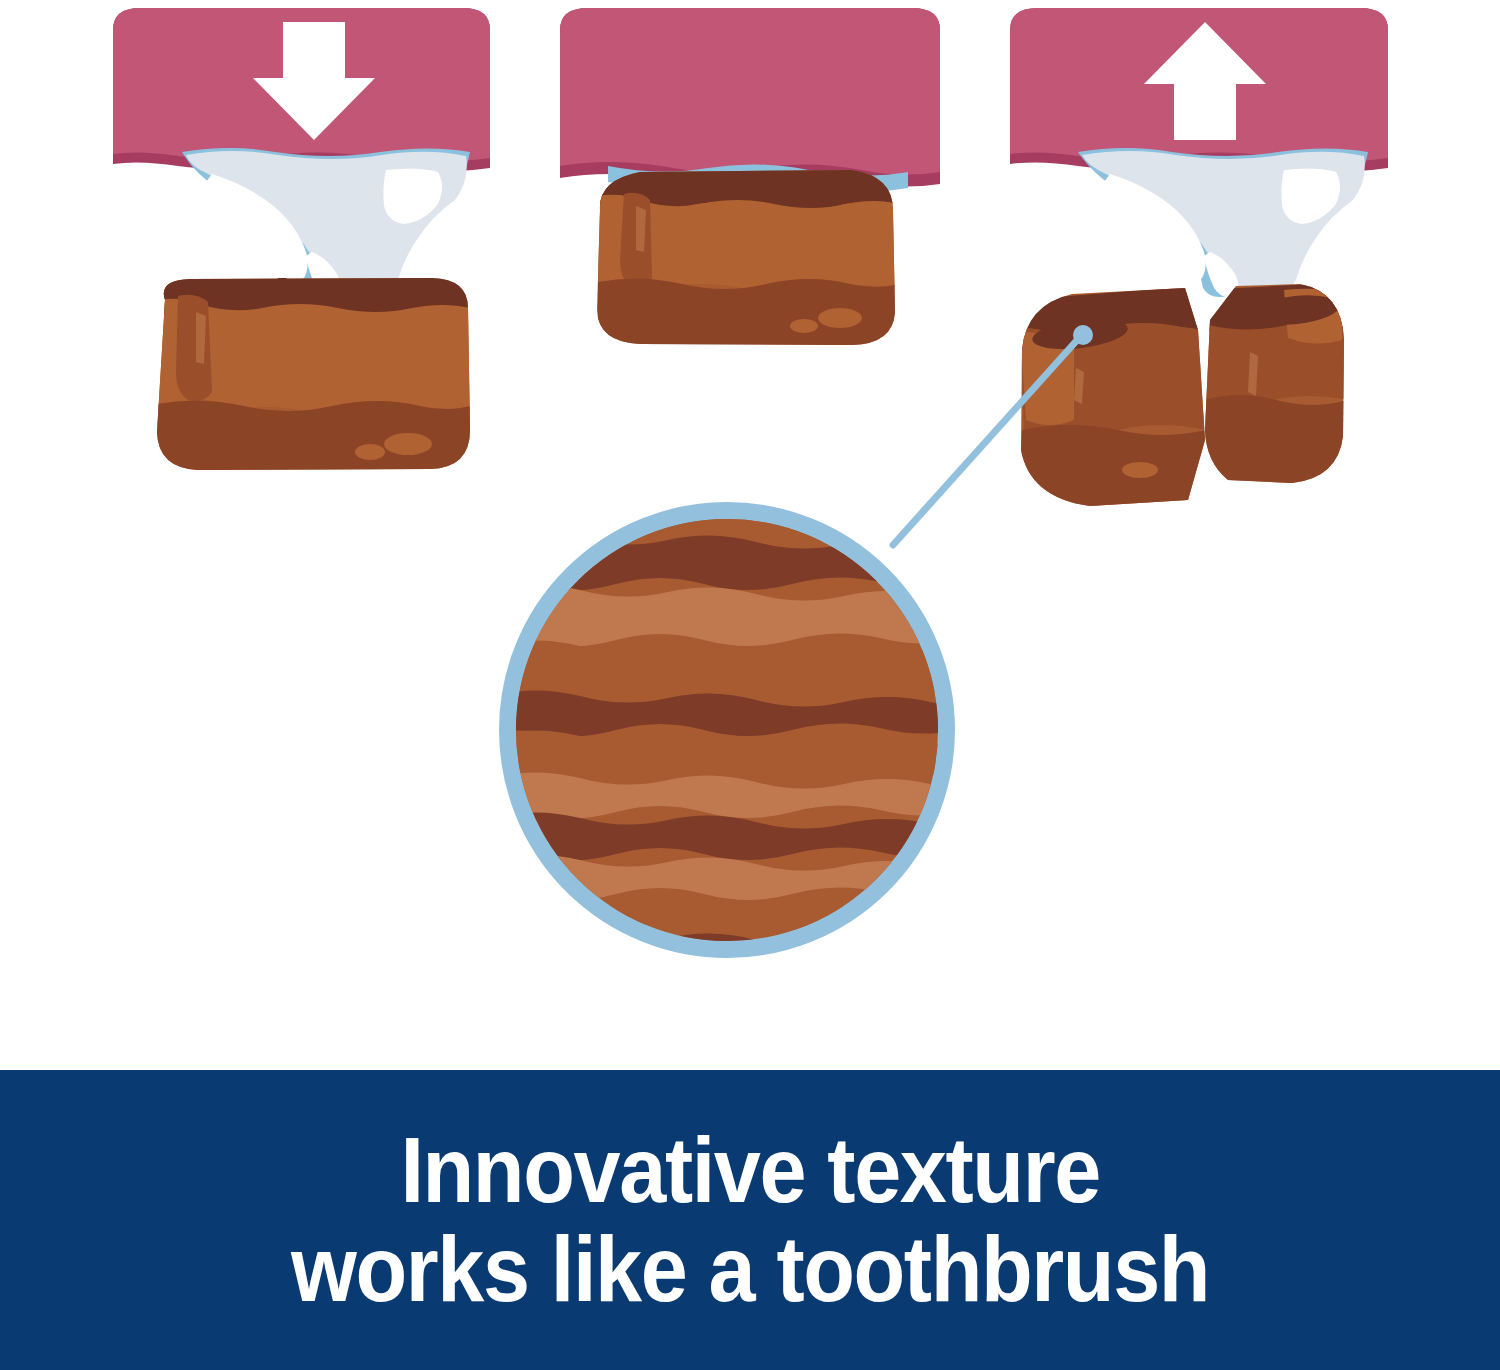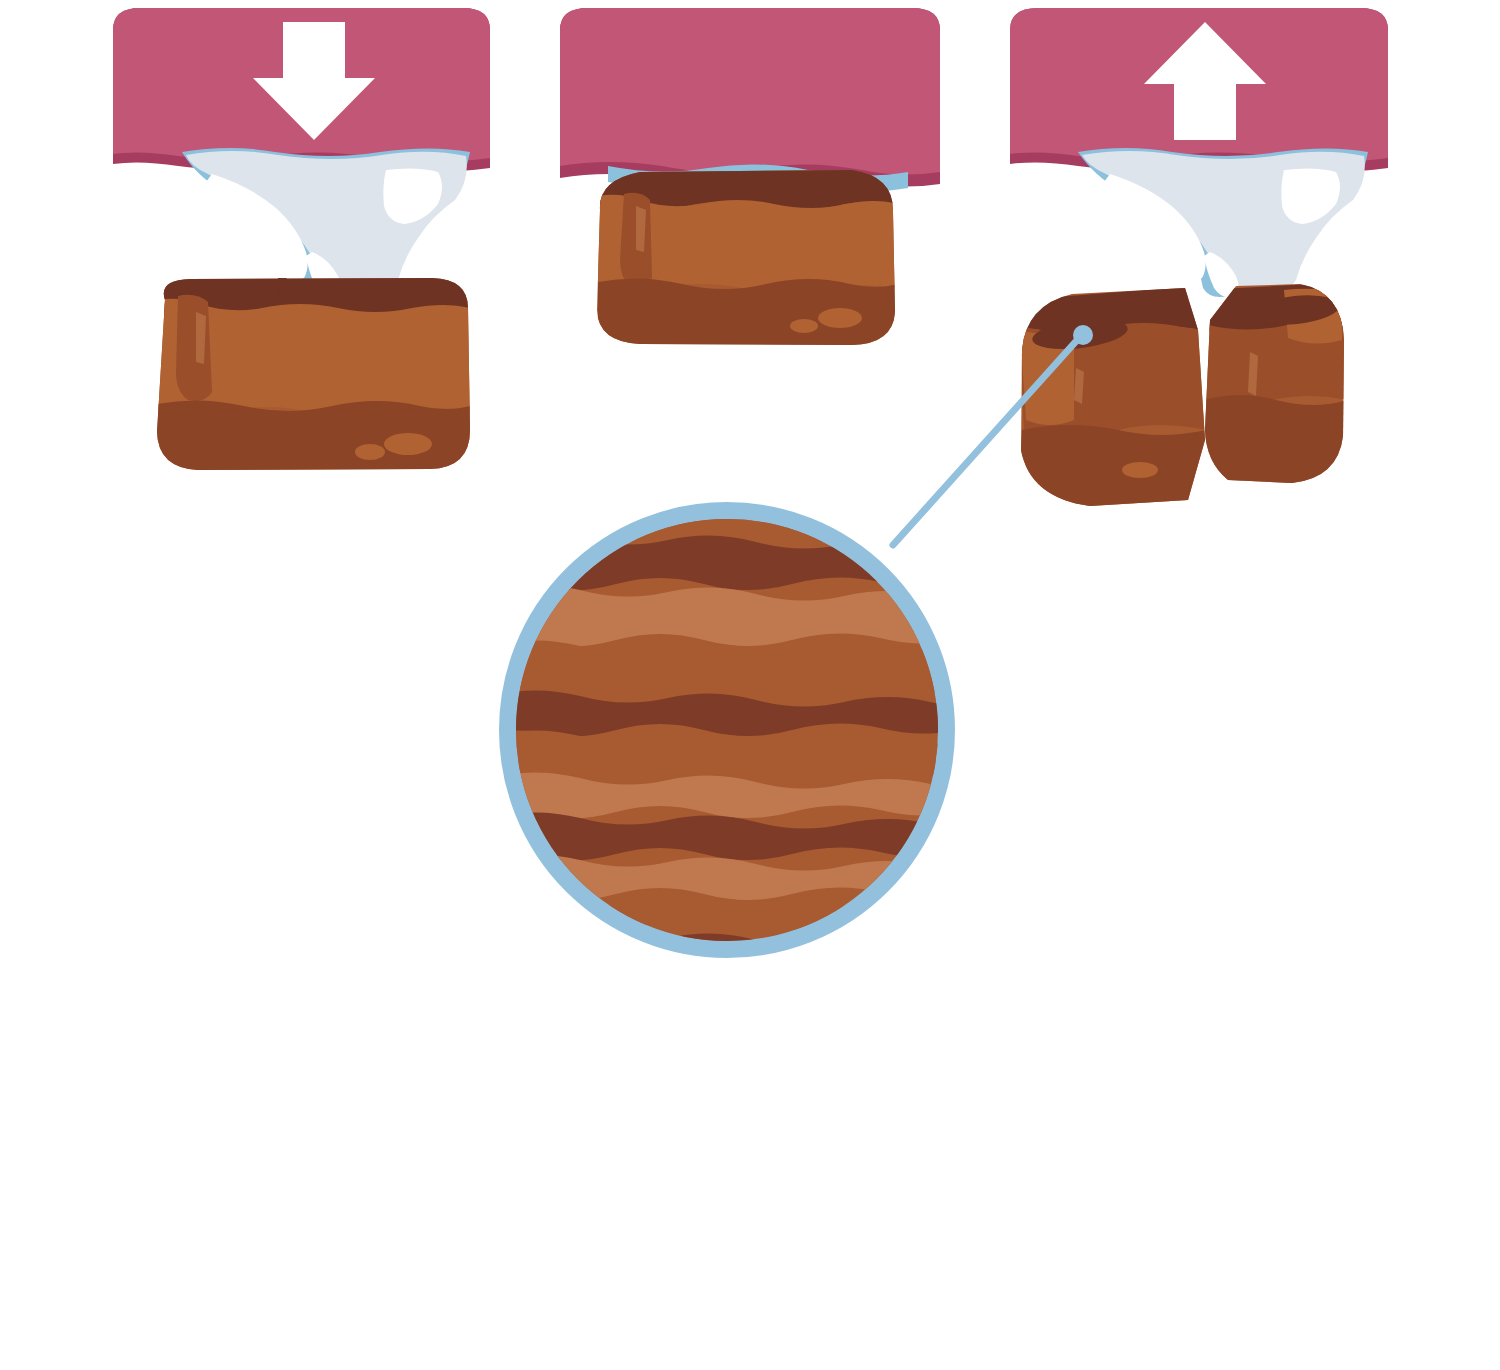--- a/index.html
+++ b/index.html
@@ -275,14 +275,18 @@
                    Q920,938 880,928 Q836,918 792,930 Q748,942 704,930 Q660,918 616,930
                    Q572,942 534,932 Q516,928 500,934 Z" fill="#a85a31"></path>
           <path d="M500,934 Q540,926 580,936 Q624,948 668,938 Q712,928 756,940
                    Q800,952 844,942 Q888,932 930,942 Q948,946 960,942 L960,966
                    L500,966 Z" fill="#7d3b28"></path>
         </g>
       </g>
     </svg>
   </div>
 
+  <div id="banner" style="background:#0a3a72;">
+    <div class="banner-line">Innovative texture</div>
+    <div class="banner-line">works like a toothbrush</div>
+  </div>
 
 </div>
 
 </body></html>

